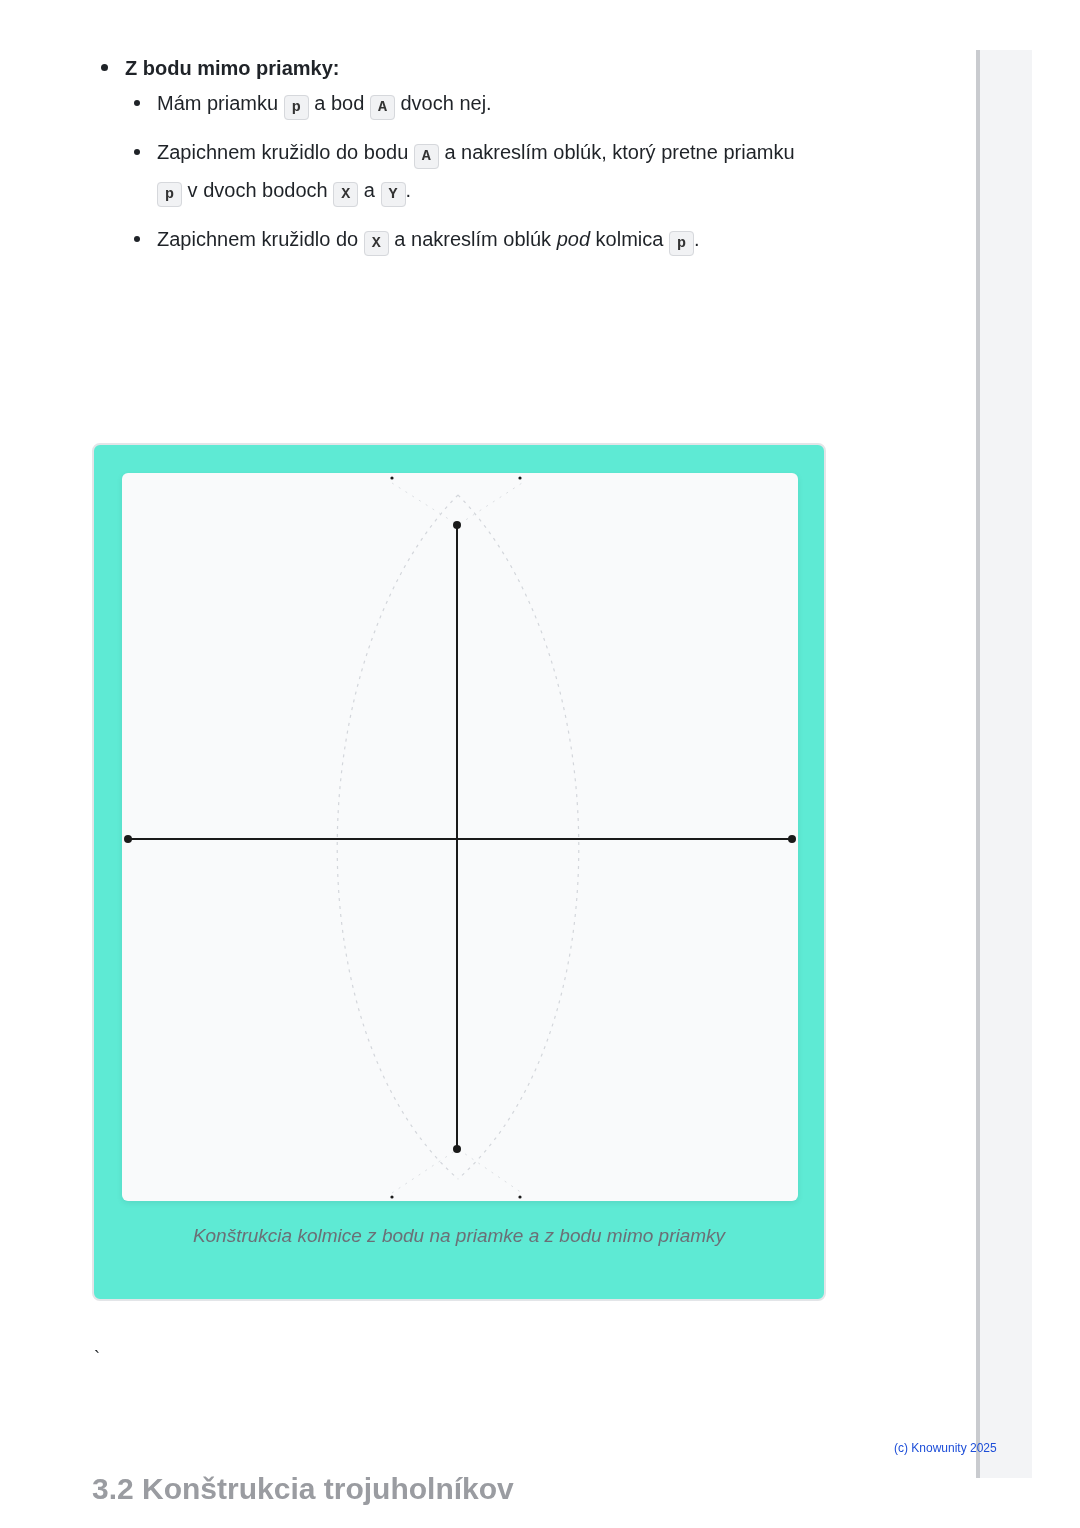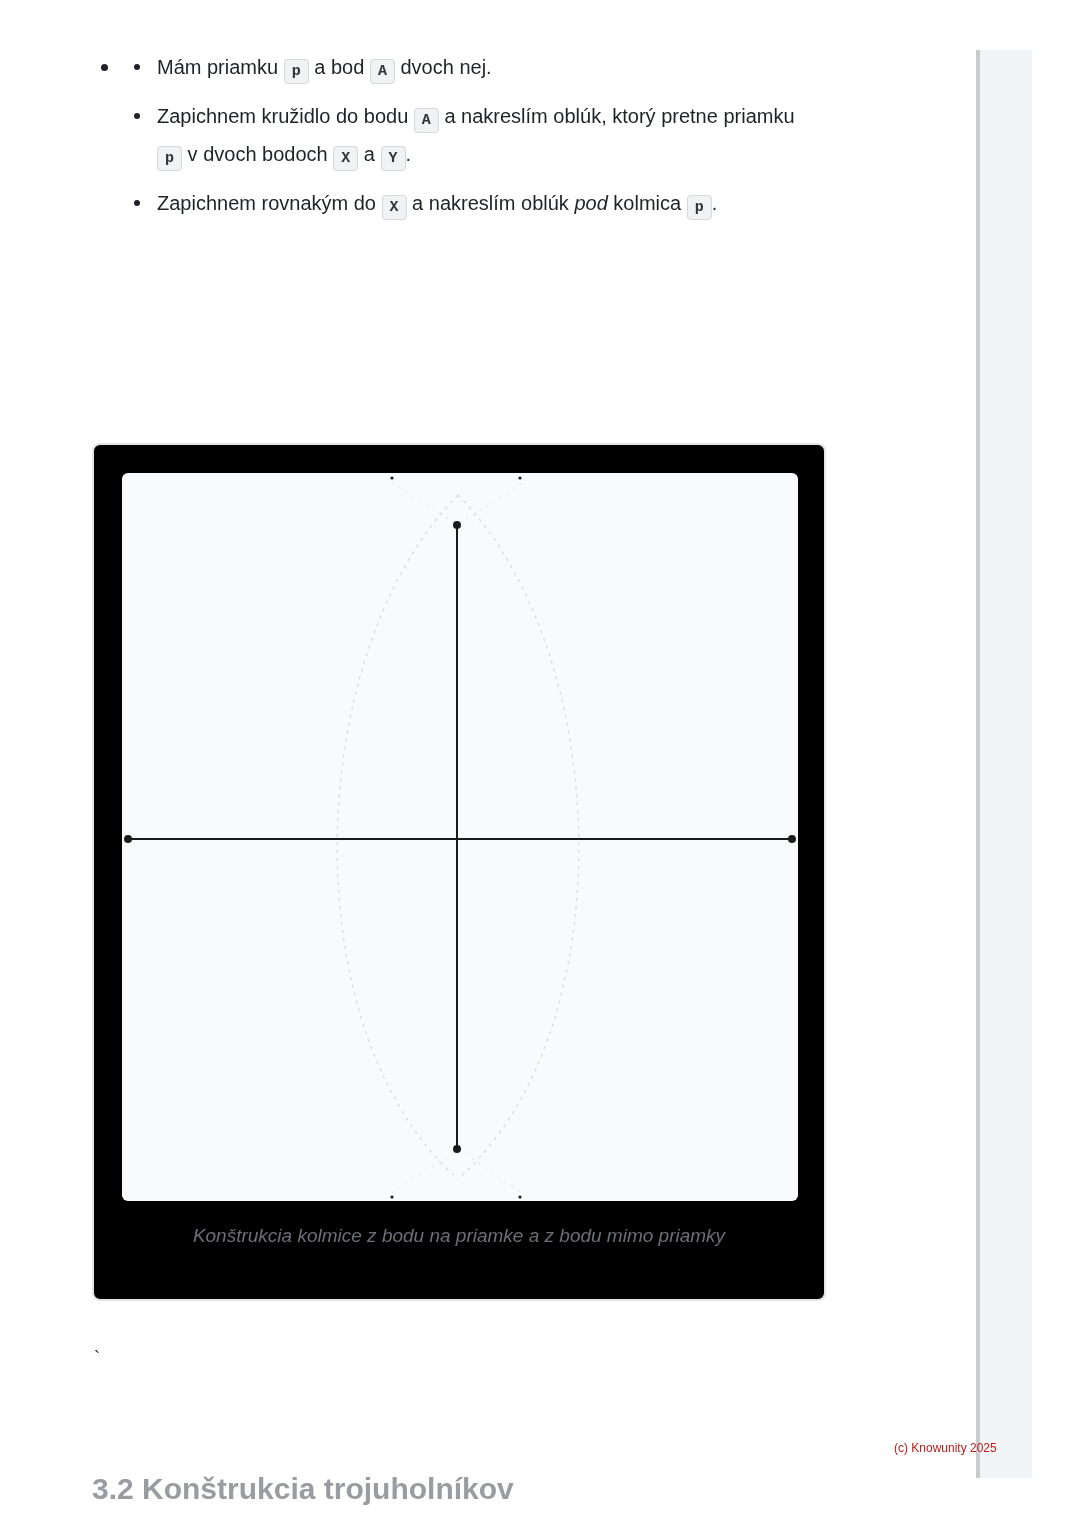--- a/index.html
+++ b/index.html
@@ -27,51 +27,52 @@
     content:""; position:absolute; left:9px; top:14px; width:6px; height:6px; border-radius:50%; background:#1f2328;
   }
   code {
     font-family:"Liberation Mono", "DejaVu Sans Mono", monospace; font-weight:bold; font-size:15px;
     background:#f1f2f4; border:1px solid #d6d8dc; border-radius:4px; padding:3px 7px; color:#333;
     position:relative; top:1px;
   }
   em { font-style:italic; }
   .figure {
     position:absolute; left:92px; top:443px; width:734px; height:858px; box-sizing:border-box;
-    background:#000000; border:2px solid #e3e5e8; border-radius:8px;
+    background:#5eead4; border:2px solid #e3e5e8; border-radius:8px;
   }
   .figure-canvas {
     position:absolute; left:28px; top:28px; width:676px; height:728px; background:#f9fafb;
     border-radius:6px; box-shadow:0 2px 6px rgba(0,0,0,0.08);
   }
   .figure-canvas svg { position:absolute; left:0; top:0; }
   .caption {
     position:absolute; left:0; top:780px; width:100%; text-align:center;
     font-style:italic; font-size:19px; color:#6b6f76;
   }
   .backtick { position:absolute; left:94px; top:1348px; font-size:18px; color:#1f2328; }
   .section-heading {
     position:absolute; left:92px; top:1472px; font-size:30px; font-weight:bold; color:#9a9ca1; margin:0;
   }
   .footer {
-    position:absolute; left:894px; top:1441px; font-size:12px; color:#b91c1c;
+    position:absolute; left:894px; top:1441px; font-size:12px; color:#1d4ed8;
   }
 </style>
 </head>
 <body>
 
 <div class="right-strip"></div>
 
 <div class="content">
   <ul class="lvl1">
     <li>
+      <div class="lvl1-title">Z bodu mimo priamky:</div>
       <ul class="lvl2">
         <li><span>Mám priamku </span><code>p</code><span> a bod </span><code>A</code><span> dvoch nej.</span></li>
         <li><span>Zapichnem kružidlo do bodu </span><code>A</code><span> a nakreslím oblúk, ktorý pretne priamku </span><code>p</code><span> v dvoch bodoch </span><code>X</code><span> a </span><code>Y</code><span>.</span></li>
-        <li><span>Zapichnem rovnakým do </span><code>X</code><span> a nakreslím oblúk </span><em>pod</em><span> kolmica </span><code>p</code><span>.</span></li>
+        <li><span>Zapichnem kružidlo do </span><code>X</code><span> a nakreslím oblúk </span><em>pod</em><span> kolmica </span><code>p</code><span>.</span></li>
       </ul>
     </li>
   </ul>
 </div>
 
 <div class="figure">
   <div class="figure-canvas">
     <svg width="676" height="728" viewBox="0 0 676 728">
 
       <path d="M 336 22 C 180 180, 170 560, 336 706" fill="none" stroke="#d3d6db" stroke-width="1.2" stroke-dasharray="3,5"></path>

